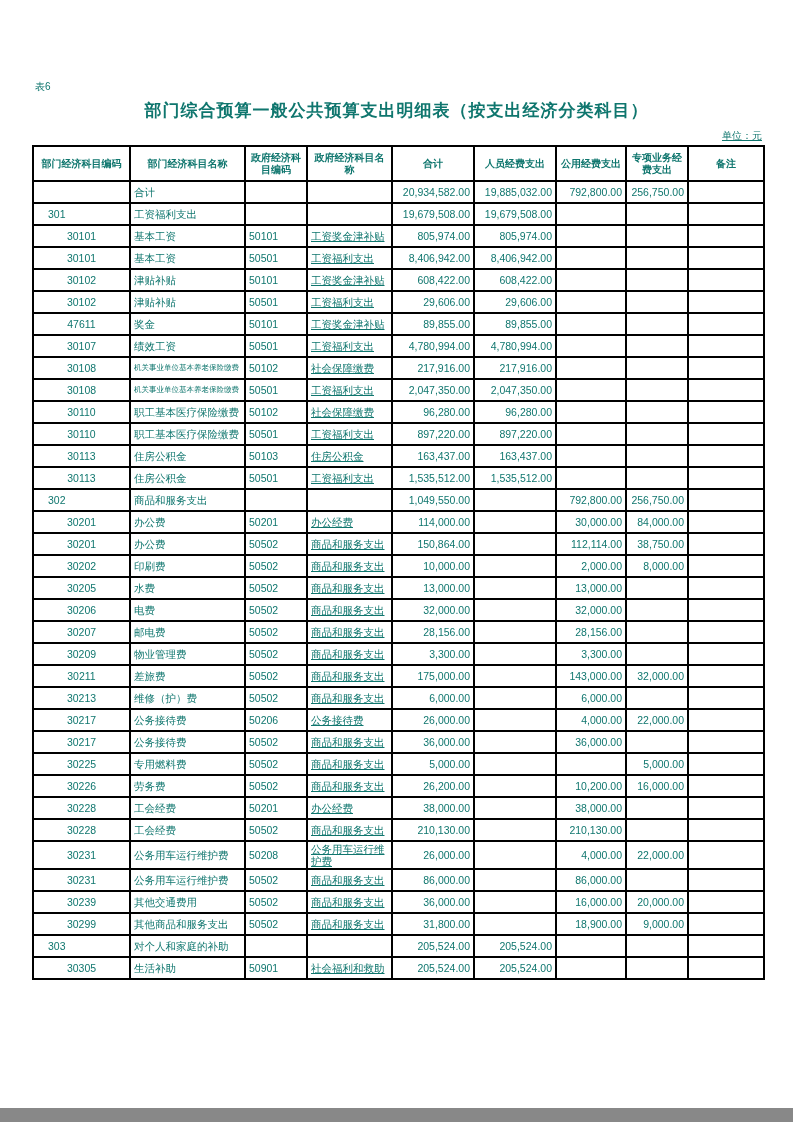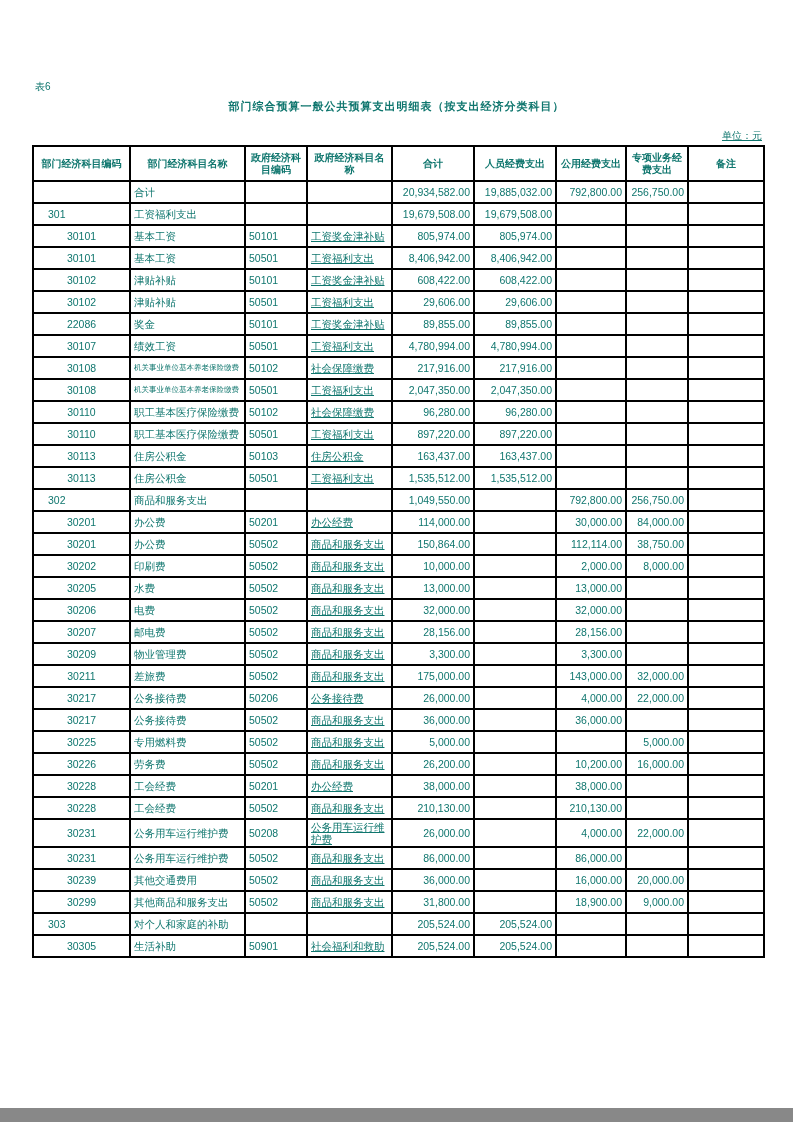--- a/index.html
+++ b/index.html
@@ -23,21 +23,21 @@
     left: 35px;
     font-size: 10px;
   }
   .title {
     position: absolute;
     top: 99px;
     left: 0;
     width: 100%;
     margin: 0;
     text-align: center;
-    font-size: 11px;
+    font-size: 17px;
     font-weight: bold;
     letter-spacing: 1px;
   }
   .unit-label {
     position: absolute;
     top: 129px;
     right: 31px;
     font-size: 10px;
     text-decoration: underline;
   }
@@ -180,21 +180,21 @@
     <td class="c-name fit">津贴补贴</td>
     <td class="c-govcode">50501</td>
     <td class="c-govname">工资福利支出</td>
     <td class="c-num">29,606.00</td>
     <td class="c-num">29,606.00</td>
     <td class="c-num"></td>
     <td class="c-num"></td>
     <td class="c-note"></td>
   </tr>
         <tr class="level-item">
-    <td class="c-code">22086</td>
+    <td class="c-code">47611</td>
     <td class="c-name fit">奖金</td>
     <td class="c-govcode">50101</td>
     <td class="c-govname">工资奖金津补贴</td>
     <td class="c-num">89,855.00</td>
     <td class="c-num">89,855.00</td>
     <td class="c-num"></td>
     <td class="c-num"></td>
     <td class="c-note"></td>
   </tr>
         <tr class="level-item">
@@ -364,20 +364,31 @@
   </tr>
         <tr class="level-item">
     <td class="c-code">30211</td>
     <td class="c-name fit">差旅费</td>
     <td class="c-govcode">50502</td>
     <td class="c-govname">商品和服务支出</td>
     <td class="c-num">175,000.00</td>
     <td class="c-num"></td>
     <td class="c-num">143,000.00</td>
     <td class="c-num">32,000.00</td>
+    <td class="c-note"></td>
+  </tr>
+        <tr class="level-item">
+    <td class="c-code">30213</td>
+    <td class="c-name fit">维修（护）费</td>
+    <td class="c-govcode">50502</td>
+    <td class="c-govname">商品和服务支出</td>
+    <td class="c-num">6,000.00</td>
+    <td class="c-num"></td>
+    <td class="c-num">6,000.00</td>
+    <td class="c-num"></td>
     <td class="c-note"></td>
   </tr>
         <tr class="level-item">
     <td class="c-code">30217</td>
     <td class="c-name fit">公务接待费</td>
     <td class="c-govcode">50206</td>
     <td class="c-govname">公务接待费</td>
     <td class="c-num">26,000.00</td>
     <td class="c-num"></td>
     <td class="c-num">4,000.00</td>

